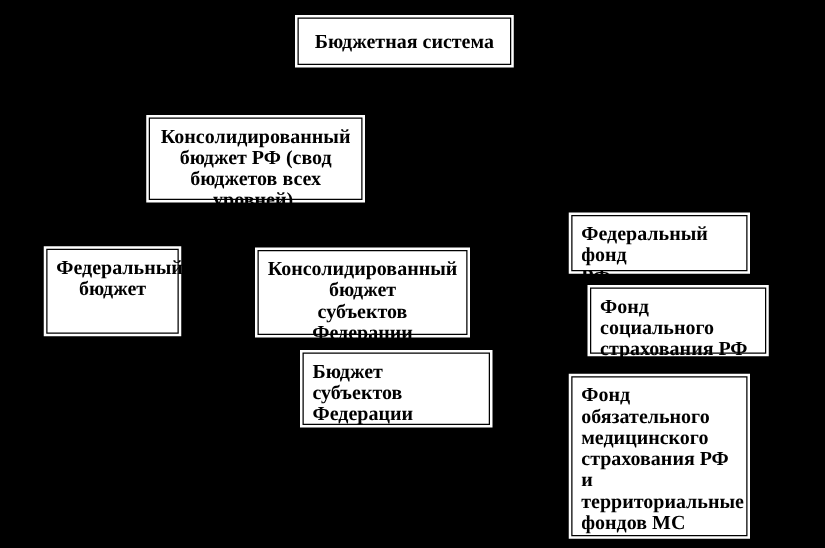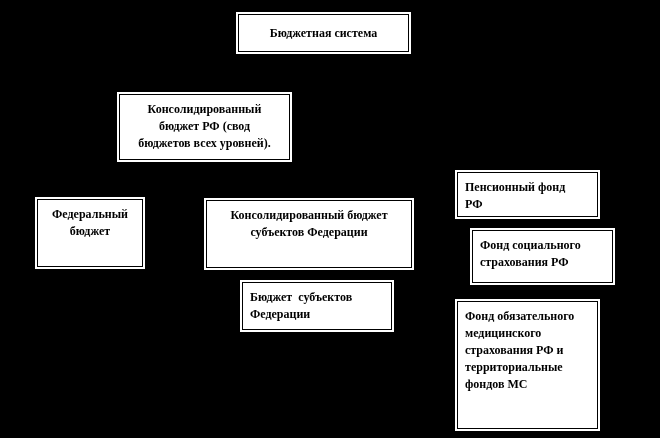--- a/index.html
+++ b/index.html
@@ -12,21 +12,21 @@
     background: #000;
     overflow: hidden;
   }
   .node {
     position: absolute;
     background: #fff;
     border: 1px solid #000;
     box-shadow: 0 0 0 2px #fff; 
     color: #000;
     font-weight: bold;
-    font-size: 12px;
+    font-size: 16px;
     line-height: 17px;
     padding: 6px 7px;
   }
   .node .label { white-space: pre-wrap; display: block; }
   .align-center { text-align: center; }
   .align-left { text-align: left; }
   .v-center {
     display: flex;
     align-items: center;
     justify-content: center;
@@ -48,32 +48,32 @@
 бюджет РФ (свод
 бюджетов всех уровней).</span>
   </div>
 
 
   <div class="node align-center" style="left:37px; top:199px; width:106px; height:68px;text-align:center;">
     <span class="label">Федеральный
 бюджет</span>
   </div>
 
-  <div class="node align-center" style="left:206px; top:200px; width:206px; height:68px;">
+  <div class="node align-center" style="left:206px; top:200px; width:168px; height:68px;">
     <span class="label">Консолидированный бюджет
 субъектов Федерации</span>
   </div>
 
-  <div class="node align-left" style="left:242px; top:282px; width:150px; height:48px;">
+  <div class="node align-left" style="left:242px; top:282px; width:150px; height:58px;">
     <span class="label">Бюджет  субъектов
 Федерации</span>
   </div>
 
   <div class="node align-left" style="left:457px; top:172px; width:141px; height:45px;">
-    <span class="label">Пенсионный фонд
+    <span class="label">Федеральный фонд
 РФ</span>
   </div>
 
   <div class="node align-left" style="left:472px; top:230px; width:141px; height:53px;">
     <span class="label">Фонд социального
 страхования РФ</span>
   </div>
 
   <div class="node align-left" style="left:457px; top:301px; width:141px; height:128px;">
     <span class="label">Фонд обязательного

